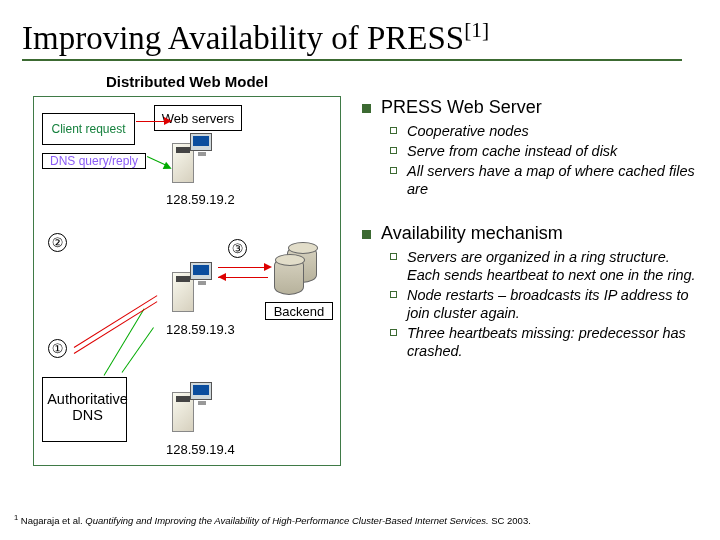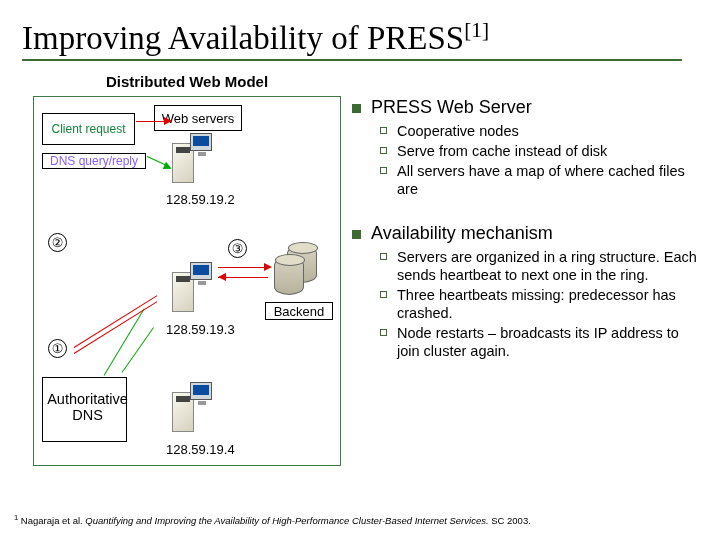--- a/index.html
+++ b/index.html
@@ -31,20 +31,21 @@
     vertical-align: super;
   }
   .rule {
     height: 2px;
     background: #3c6a32;
     width: 660px;
     margin: 2px 0 12px 0;
   }
   .columns {
     display: flex;
+    gap: 10px;
     align-items: flex-start;
   }
   .left {
     width: 330px;
     flex-shrink: 0;
   }
   .left-title {
     text-align: center;
     font-size: 15px;
     font-weight: 700;
@@ -204,20 +205,21 @@
     width:9px; height:9px; background:#3c6a32; margin-top:7px; flex-shrink:0;
   }
   .l1-text {
     font-size: 18px;
   }
   .l2 {
     display:flex; align-items:flex-start; gap:10px;
     margin: 2px 0 2px 28px;
     font-size: 14.5px;
     line-height: 1.25;
+    font-style: italic;
   }
   .l2 .sq2 {
     width:7px; height:7px; border:1.5px solid #3c6a32; margin-top:5px; flex-shrink:0;
   }
   .footnote {
     position:absolute;
     left: 14px; bottom: 14px;
     font-size: 9.5px;
     font-family: Arial, sans-serif;
   }
@@ -318,25 +320,25 @@
       <div class="l1">
         <div class="sq"></div>
         <div class="l1-text">Availability mechanism</div>
       </div>
       <div class="l2">
           <div class="sq2"></div>
           <div>Servers are organized in a ring structure. Each sends heartbeat to next one in the ring.</div>
         </div>
       <div class="l2">
           <div class="sq2"></div>
+          <div>Node restarts – broadcasts its IP address to join cluster again.</div>
+        </div>
+      <div class="l2">
+          <div class="sq2"></div>
           <div>Three heartbeats missing: predecessor has crashed.</div>
-        </div>
-      <div class="l2">
-          <div class="sq2"></div>
-          <div>Node restarts – broadcasts its IP address to join cluster again.</div>
         </div>
     </div>
 
   </div>
 
   <div class="footnote">
     <sup>1</sup><span> Nagaraja et al. </span><span class="it">Quantifying and Improving the Availability of High-Performance Cluster-Based Internet Services.</span><span> SC 2003.</span>
   </div>
 </div>
 

